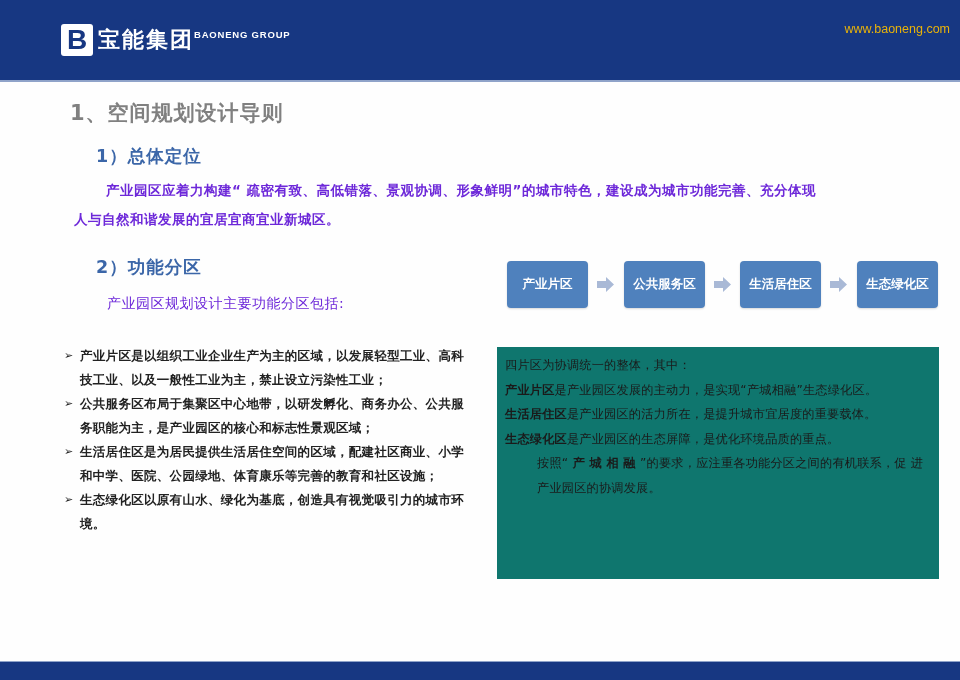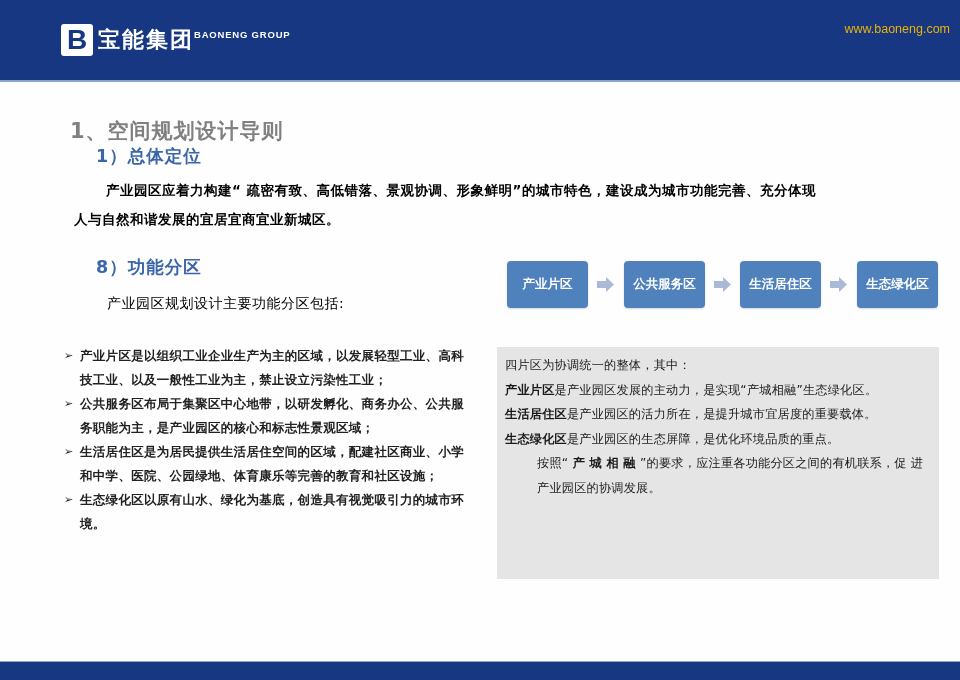--- a/index.html
+++ b/index.html
@@ -26,27 +26,27 @@
   .site-url {
     position:absolute; right:10px; top:22px;
     color:#eab308; font-family:"Liberation Sans", sans-serif; font-size:12.5px;
   }
   .footer {
     position:absolute; left:0; top:661px; width:960px; height:18px;
     background:#173782; border-top:1px solid #8fa3c9;
   }
   .h1 {
     position:absolute; left:70px; top:99px;
-    font-size:21px; font-weight:bold; color:#808080; letter-spacing:1px;margin-top:18px;
+    font-size:21px; font-weight:bold; color:#808080; letter-spacing:1px;
   }
   .h2 {
     position:absolute; font-size:17.5px; font-weight:bold; color:#3b66a8; letter-spacing:1px;
   }
   .para {
-    position:absolute; font-size:13.5px; font-weight:bold; color:#000000; letter-spacing:0.5px;
+    position:absolute; font-size:13.5px; font-weight:bold; color:#6d28d9; letter-spacing:0.5px;
   }
   .para1 { left:74px; top:176px; width:850px; line-height:29px; }
   .para1 .indent { padding-left:32px; }
   .para2 { left:107px; top:287px; font-weight:normal; font-size:14px;margin-top:8px; }
   .para3 { left:73px; top:314px; font-size:14.5px; font-weight:bold; color:#111; letter-spacing:0.5px; }
   .bullets {
     position:absolute; left:64px; top:344px; width:400px;
     list-style:none; margin:0; padding:0;
     font-size:12.5px; font-weight:bold; color:#222; line-height:24px; letter-spacing:0.3px;
   }
@@ -56,21 +56,21 @@
   .flow-box {
     position:absolute; top:0; width:81px; height:47px;
     background:#4f81bd; border-radius:4px;
     color:#fff; font-size:12.5px; font-weight:bold;
     display:flex; align-items:center; justify-content:center;
     box-shadow:0 1px 2px rgba(0,0,0,0.15);
   }
   .flow-arrow { position:absolute; top:16px; width:17px; height:15px; }
   .info-box {
     position:absolute; left:497px; top:347px; width:442px; height:232px;
-    background:#e5e5e5;
+    background:#0f766e;
     box-sizing:border-box; padding:6px 8px;
     font-size:12.2px; color:#1a1a1a; line-height:24.5px; letter-spacing:0.2px;
   }
   .info-box p { margin:0; }
   .info-box b { font-weight:bold; }
   .info-box .ind { padding-left:32px; }
 </style>
 </head>
 <body>
 
@@ -86,21 +86,21 @@
 </div>
 
 <div class="h1">1、空间规划设计导则</div>
 
 <div class="h2" style="left:96px; top:144px;">1）总体定位</div>
 <div class="para para1">
   <div class="indent">产业园区应着力构建“ 疏密有致、高低错落、景观协调、形象鲜明”的城市特色，建设成为城市功能完善、充分体现</div>
   <div>人与自然和谐发展的宜居宜商宜业新城区。</div>
 </div>
 
-<div class="h2" style="left:96px; top:255px;">8）功能分区</div>
+<div class="h2" style="left:96px; top:255px;">2）功能分区</div>
 <div class="para para2">产业园区规划设计主要功能分区包括:</div>
 <div class="para3">产业片区、公共服务区、生活居住区、生态绿化区。</div>
 
 <ul class="bullets">
   <li><span class="arrow">➢</span><span>产业片区是以组织工业企业生产为主的区域，以发展轻型工业、高科技工业、以及一般性工业为主，禁止设立污染性工业；</span></li>
   <li><span class="arrow">➢</span><span>公共服务区布局于集聚区中心地带，以研发孵化、商务办公、公共服务职能为主，是产业园区的核心和标志性景观区域；</span></li>
   <li><span class="arrow">➢</span><span>生活居住区是为居民提供生活居住空间的区域，配建社区商业、小学和中学、医院、公园绿地、体育康乐等完善的教育和社区设施；</span></li>
   <li><span class="arrow">➢</span><span>生态绿化区以原有山水、绿化为基底，创造具有视觉吸引力的城市环境。</span></li>
 </ul>
 

